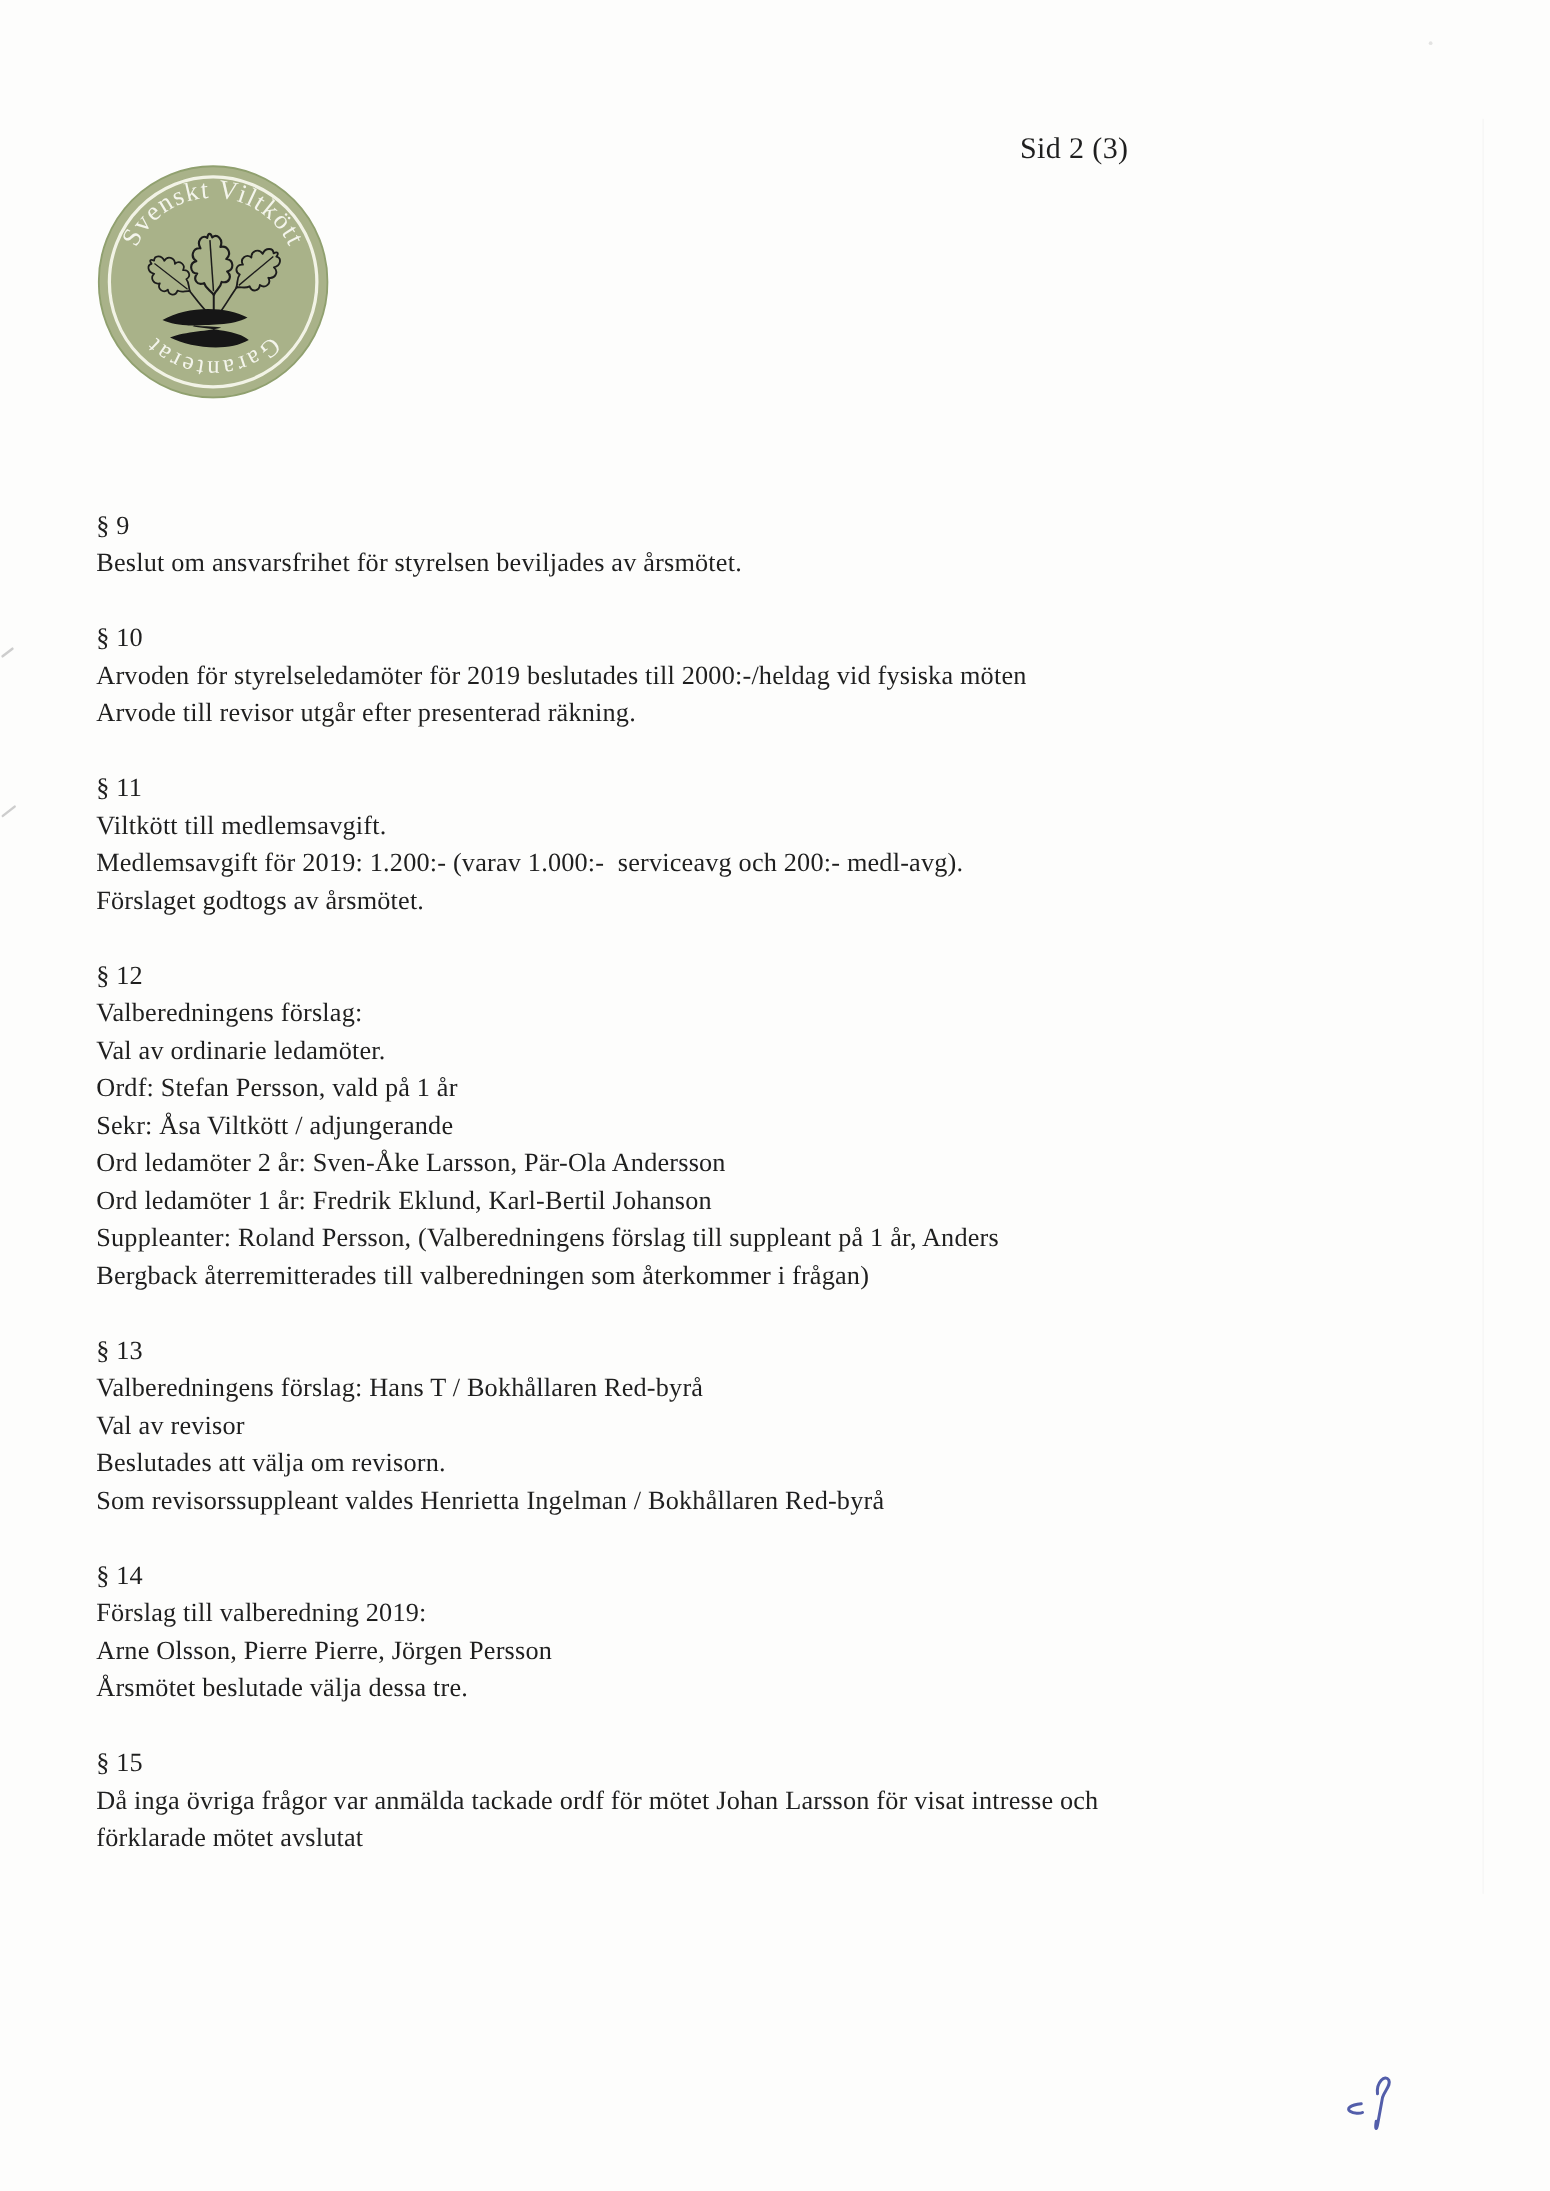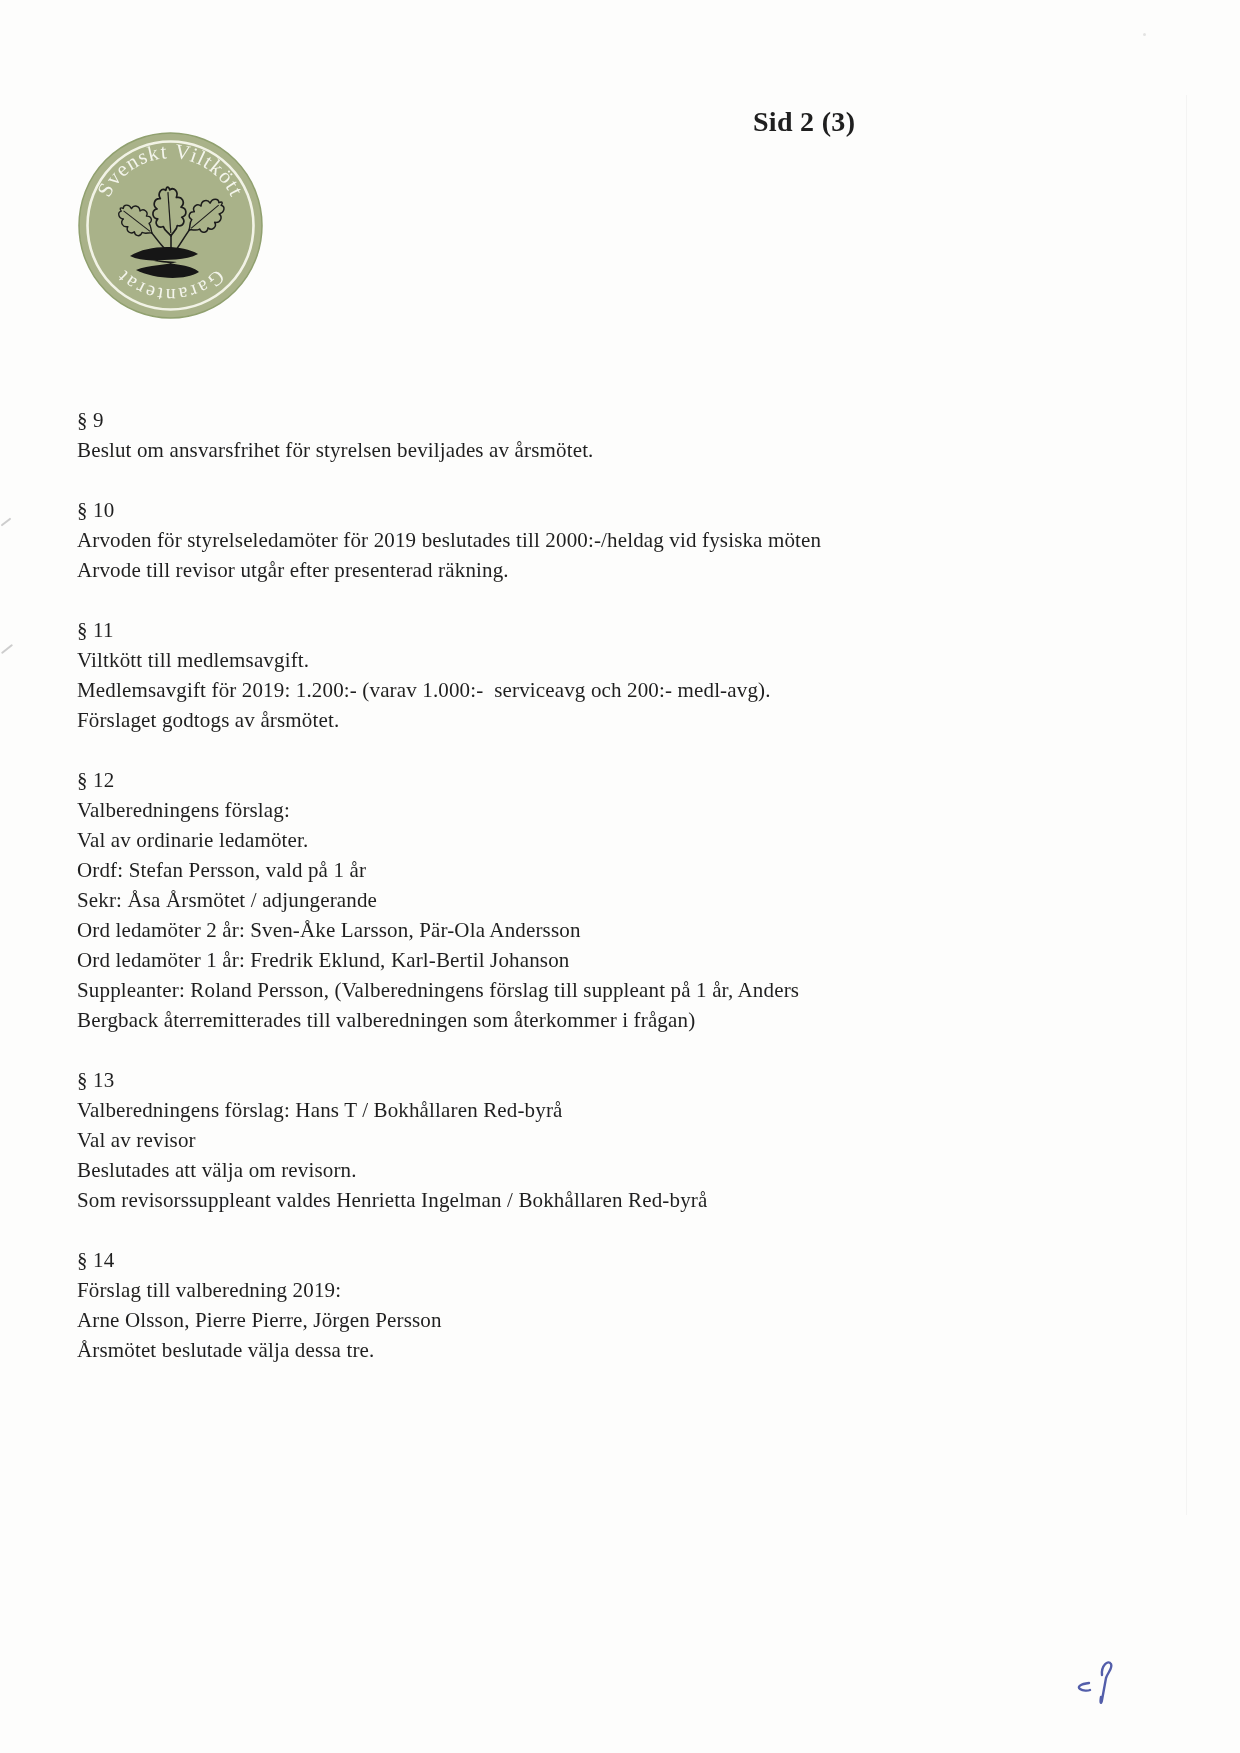--- a/index.html
+++ b/index.html
@@ -8,26 +8,25 @@
     position: relative;
     width: 1240px;
     height: 1753px;
     background: #fdfdfc;
     overflow: hidden;
     font-family: "Liberation Serif", serif;
     color: #1f1f1f;
   }
   .page-number {
     position: absolute;
-    left: 753px;
+    left: 816px;
     top: 106px;
-    font-size: 28px;
+    font-size: 24px;
     letter-spacing: 0.3px;
     white-space: pre;
-    font-weight: bold;
   }
   .logo-wrap {
     position: absolute;
     left: 78px;
     top: 132px;
     width: 185px;
     height: 187px;
   }
   .content {
     position: absolute;
@@ -127,38 +126,43 @@
         <div class="line">§ 11</div>
         <div class="line">Viltkött till medlemsavgift.</div>
         <div class="line">Medlemsavgift för 2019: 1.200:- (varav 1.000:-  serviceavg och 200:- medl-avg).</div>
         <div class="line">Förslaget godtogs av årsmötet.</div>
       </div>
       <div class="section">
         <div class="line">§ 12</div>
         <div class="line">Valberedningens förslag:</div>
         <div class="line">Val av ordinarie ledamöter.</div>
         <div class="line">Ordf: Stefan Persson, vald på 1 år</div>
-        <div class="line">Sekr: Åsa Årsmötet / adjungerande</div>
+        <div class="line">Sekr: Åsa Viltkött / adjungerande</div>
         <div class="line">Ord ledamöter 2 år: Sven-Åke Larsson, Pär-Ola Andersson</div>
         <div class="line">Ord ledamöter 1 år: Fredrik Eklund, Karl-Bertil Johanson</div>
         <div class="line">Suppleanter: Roland Persson, (Valberedningens förslag till suppleant på 1 år, Anders</div>
         <div class="line">Bergback återremitterades till valberedningen som återkommer i frågan)</div>
       </div>
       <div class="section">
         <div class="line">§ 13</div>
         <div class="line">Valberedningens förslag: Hans T / Bokhållaren Red-byrå</div>
         <div class="line">Val av revisor</div>
         <div class="line">Beslutades att välja om revisorn.</div>
         <div class="line">Som revisorssuppleant valdes Henrietta Ingelman / Bokhållaren Red-byrå</div>
       </div>
       <div class="section">
         <div class="line">§ 14</div>
         <div class="line">Förslag till valberedning 2019:</div>
         <div class="line">Arne Olsson, Pierre Pierre, Jörgen Persson</div>
         <div class="line">Årsmötet beslutade välja dessa tre.</div>
+      </div>
+      <div class="section">
+        <div class="line">§ 15</div>
+        <div class="line">Då inga övriga frågor var anmälda tackade ordf för mötet Johan Larsson för visat intresse och</div>
+        <div class="line">förklarade mötet avslutat</div>
       </div>
     </div>
 
   <div class="signature-wrap">
     <svg width="90" height="80" viewBox="0 0 90 80">
       <g fill="none" stroke="#4a56a6" stroke-width="2.4" stroke-linecap="round" opacity="0.95">
         <path d="M39,41 C30,42 27,45 30,47 C33,49 38,49 40,48"></path>
         <path d="M52,33 C51,24 58,17 61,22 C63,26 58,30 56,36 L52,58 C51,63 50,61 51,55"></path>
       </g>
     </svg>

